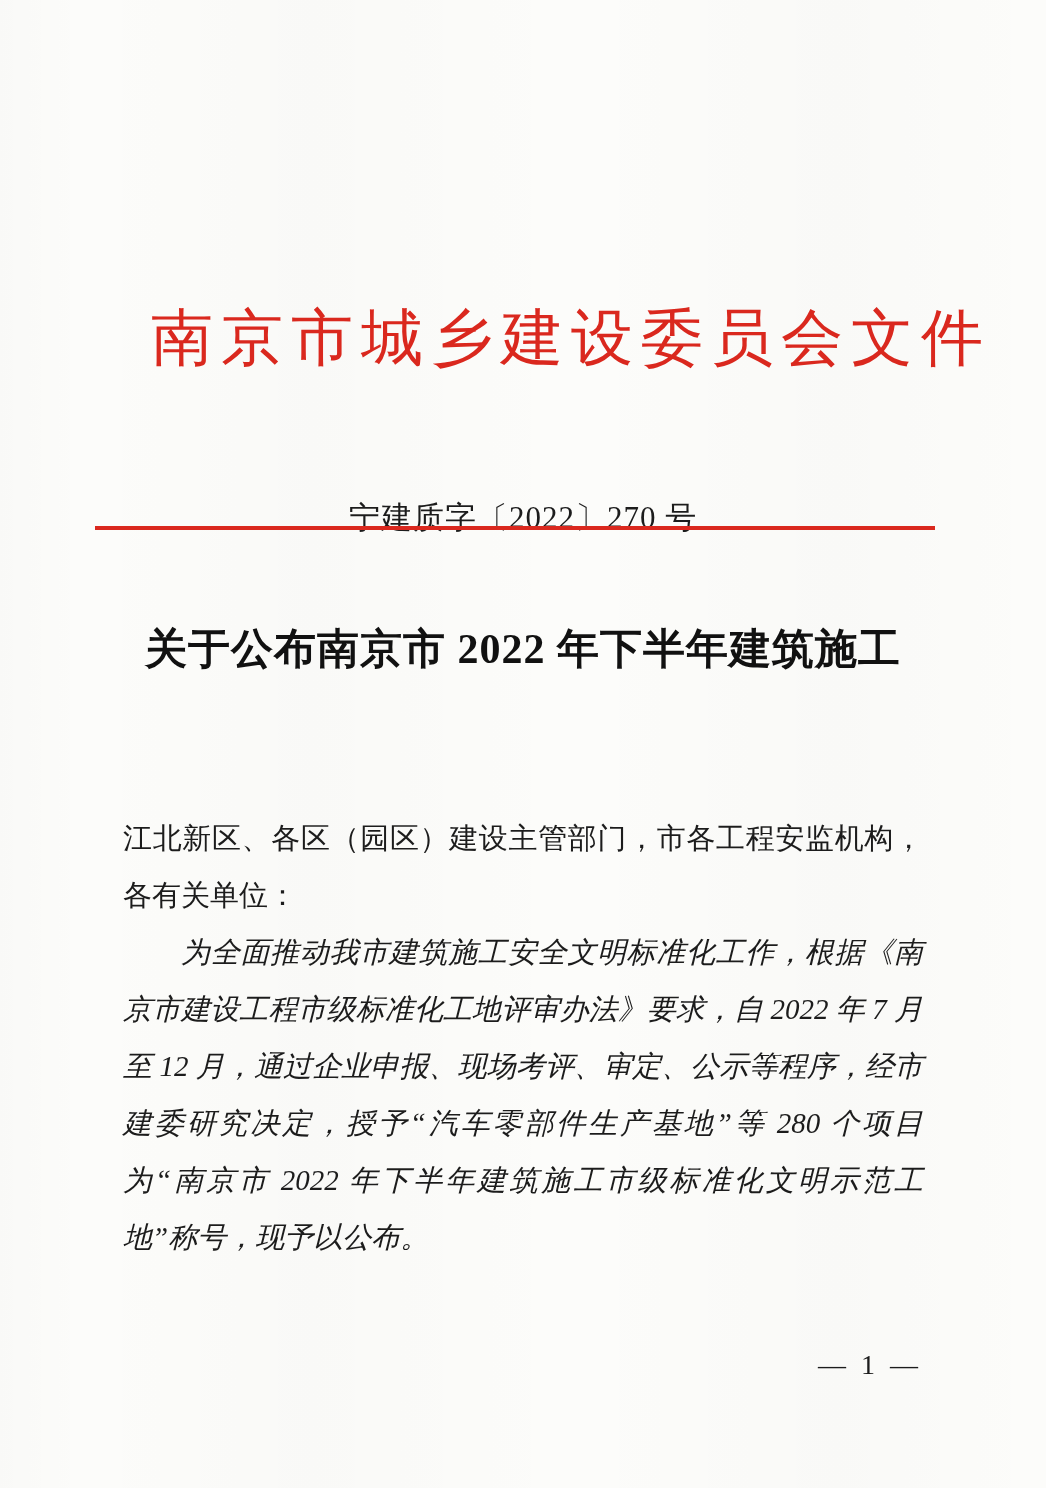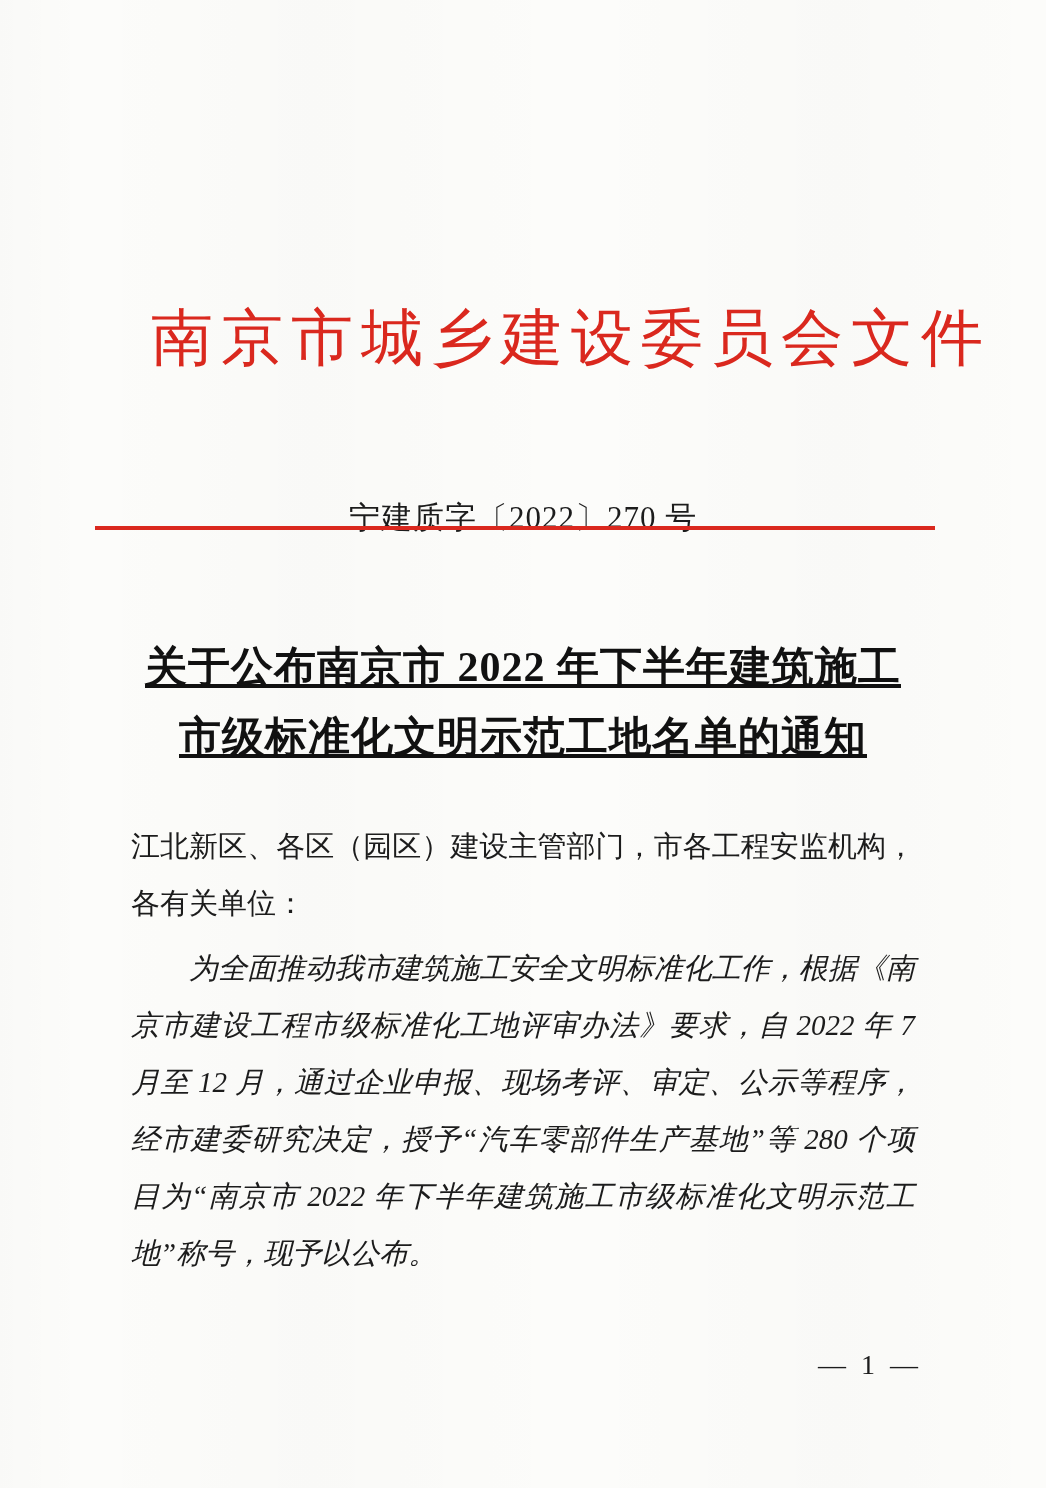--- a/index.html
+++ b/index.html
@@ -56,44 +56,43 @@
     position: absolute;
     top: 526px;
     left: 95px;
     width: 840px;
     height: 4px;
     background: var(--accent_red);
   }
 
   .doc-title {
     position: absolute;
-    top: 632px;
+    top: 614px;
     left: 0;
     width: 100%;
     text-align: center;
     font-size: 42px;
     line-height: 70px;
     font-weight: bold;
     color: #111;
     letter-spacing: 1px;
     font-family: "Liberation Serif", "DejaVu Serif", serif;
-    text-decoration: underline;
   }
 
   .doc-body {
     position: absolute;
     top: 810px;
     left: 123px;
     width: 800px;
     font-size: 29px;
     line-height: 57px;
     color: var(--ink);
     text-align: justify;
   }
-  .doc-body p { margin: 8px; }
+  .doc-body p { margin: 0; }
   .doc-body p.indent { text-indent: 2em; font-style: italic; }
 
   .page-number {
     position: absolute;
     top: 1348px;
     right: 124px;
     font-size: 28px;
     line-height: 34px;
     color: var(--ink);
     letter-spacing: 4px;
@@ -106,21 +105,20 @@
 <div class="page">
 
   <h1 class="org-header">南京市城乡建设委员会文件</h1>
 
   <div class="doc-number">宁建质字〔2022〕270 号</div>
 
   <div class="red-rule"></div>
 
   <h2 class="doc-title">
     <span>关于公布南京市 2022 年下半年建筑施工</span><br>
-    <span>市级标准化文明示范工地名单的通知</span>
   </h2>
 
   <div class="doc-body">
     <p>江北新区、各区（园区）建设主管部门，市各工程安监机构，各有关单位：</p>
     <p class="indent">为全面推动我市建筑施工安全文明标准化工作，根据《南京市建设工程市级标准化工地评审办法》要求，自 2022 年 7 月至 12 月，通过企业申报、现场考评、审定、公示等程序，经市建委研究决定，授予“汽车零部件生产基地”等 280 个项目为“南京市 2022 年下半年建筑施工市级标准化文明示范工地”称号，现予以公布。</p>
   </div>
 
   <div class="page-number">— 1 —</div>
 
 </div>

